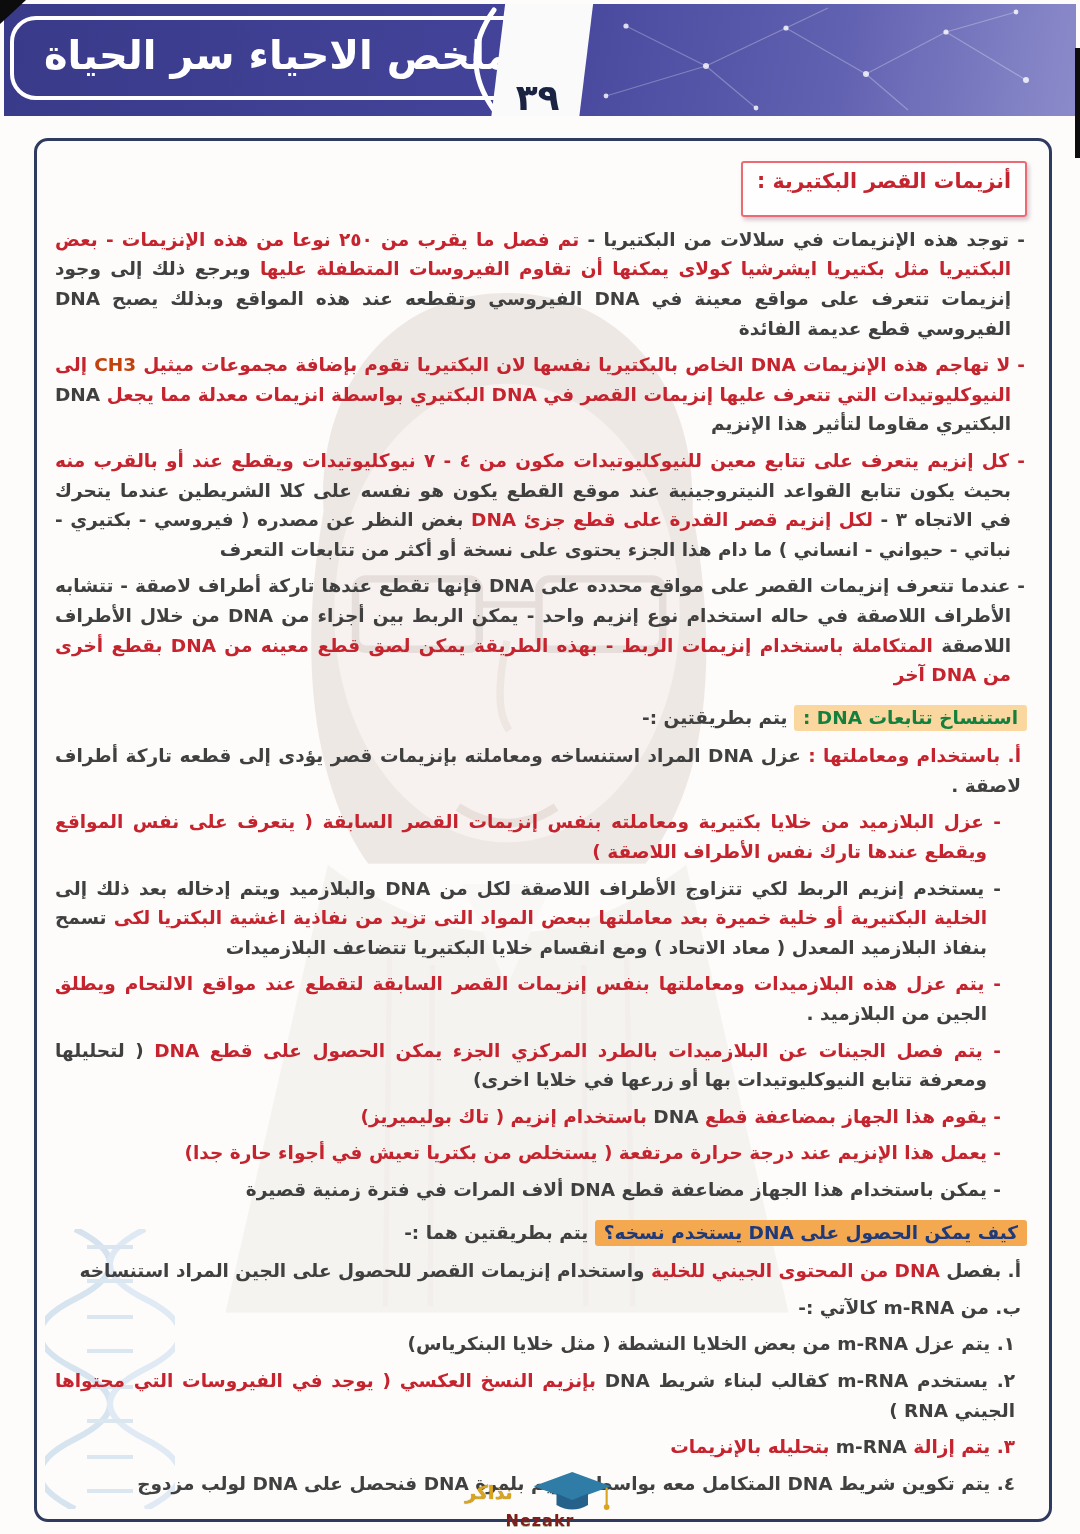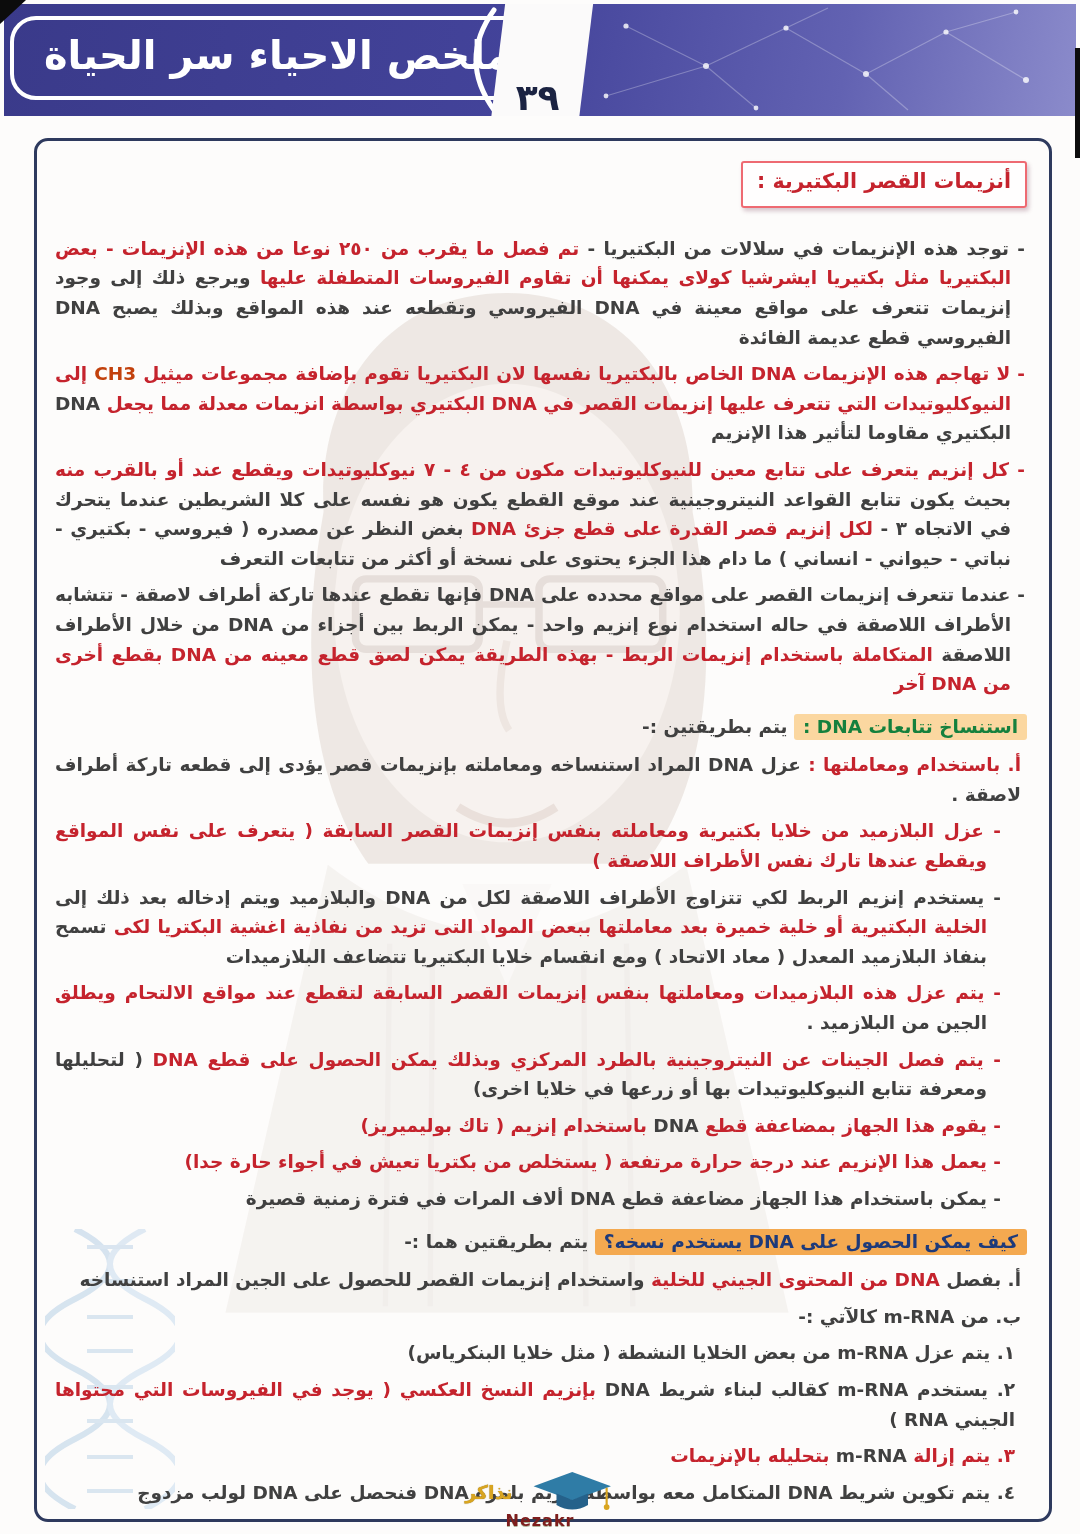--- a/index.html
+++ b/index.html
@@ -35,21 +35,21 @@
   .doc-body { position:relative; z-index:2; font-weight:700; font-size:18.5px; line-height:1.6; color:#24356e; }
 
   .blk { margin:0 0 7px; text-align:justify; }
   .blk.bullet   { padding-right:16px; text-indent:-14px; }
   .blk.bullet2  { padding-right:40px; text-indent:-14px; }
   .blk.lettered { padding-right:6px; }
   .blk.numbered { padding-right:12px; }
   .blk.section  { margin:13px 0 9px; }
 
   .blk.titlebox { width:max-content; max-width:96%; border:2.5px solid #ee6a72; border-radius:3px;
-    padding:2px 14px 8px; margin:0 0 26px; font-size:20.5px; color:#c5232d;
+    padding:2px 14px 17px; margin:0 0 8px; font-size:20.5px; color:#c5232d;
     box-shadow:2px 3px 4px rgba(110,50,80,.28); background:rgba(255,255,255,.75); text-align:left; }
 
   .seg.c-navy  { color:#404040; }
   .seg.c-red   { color:#c5232d; }
   .seg.c-black { color:#c2410c; }
   .seg.c-orangehl { color:#15803d; background:#fbd7a0; padding:2px 9px 3px; border-radius:3px;
     -webkit-box-decoration-break:clone; box-decoration-break:clone; }
   .seg.c-navyhl { color:#1e3a7a; background:#f4a950; padding:2px 9px 3px; border-radius:3px;
     -webkit-box-decoration-break:clone; box-decoration-break:clone; }
 
@@ -145,21 +145,21 @@
         <div class="blk titlebox"><span class="seg c-red">أنزيمات القصر البكتيرية :</span></div>
         <div class="blk bullet"><span class="seg c-navy">- توجد هذه الإنزيمات في سلالات من البكتيريا - </span><span class="seg c-red">تم فصل ما يقرب من ٢٥٠ نوعا من هذه الإنزيمات - بعض البكتيريا مثل بكتيريا ايشرشيا كولاى يمكنها أن تقاوم الفيروسات المتطفلة عليها </span><span class="seg c-navy">ويرجع ذلك إلى وجود إنزيمات تتعرف على مواقع معينة في DNA الفيروسي وتقطعه عند هذه المواقع وبذلك يصبح DNA الفيروسي قطع عديمة الفائدة</span></div>
         <div class="blk bullet"><span class="seg c-red">- لا تهاجم هذه الإنزيمات DNA الخاص بالبكتيريا نفسها لان البكتيريا تقوم بإضافة مجموعات ميثيل </span><span class="seg c-black">CH3 </span><span class="seg c-red">إلى النيوكليوتيدات التي تتعرف عليها إنزيمات القصر في DNA البكتيري بواسطة انزيمات معدلة مما يجعل </span><span class="seg c-navy">DNA البكتيري مقاوما لتأثير هذا الإنزيم</span></div>
         <div class="blk bullet"><span class="seg c-red">- كل إنزيم يتعرف على تتابع معين للنيوكليوتيدات مكون من ٤ - ٧ نيوكليوتيدات ويقطع عند أو بالقرب منه </span><span class="seg c-navy">بحيث يكون تتابع القواعد النيتروجينية عند موقع القطع يكون هو نفسه على كلا الشريطين عندما يتحرك في الاتجاه ٣ - </span><span class="seg c-red">لكل إنزيم قصر القدرة على قطع جزئ DNA </span><span class="seg c-navy">بغض النظر عن مصدره ( فيروسي - بكتيري - نباتي - حيواني - انساني )   ما دام هذا الجزء يحتوى على نسخة أو أكثر من تتابعات التعرف</span></div>
         <div class="blk bullet"><span class="seg c-navy">- عندما تتعرف إنزيمات القصر على مواقع محدده على DNA فإنها تقطع عندها تاركة أطراف لاصقة - تتشابه الأطراف اللاصقة في حاله استخدام نوع إنزيم واحد - يمكن الربط بين أجزاء من DNA من خلال الأطراف اللاصقة </span><span class="seg c-red">المتكاملة باستخدام إنزيمات الربط - بهذه الطريقة يمكن لصق قطع معينه من DNA بقطع أخرى من DNA آخر</span></div>
         <div class="blk section"><span class="seg c-orangehl">استنساخ تتابعات DNA :</span><span class="seg c-navy">  يتم بطريقتين :-</span></div>
         <div class="blk lettered"><span class="seg c-red">أ. باستخدام ومعاملتها : </span><span class="seg c-navy">عزل DNA المراد استنساخه ومعاملته بإنزيمات قصر يؤدى إلى قطعه تاركة أطراف لاصقة .</span></div>
         <div class="blk bullet2"><span class="seg c-red">- عزل البلازميد من خلايا بكتيرية ومعاملته بنفس إنزيمات القصر السابقة ( يتعرف على نفس المواقع ويقطع عندها تارك نفس الأطراف اللاصقة )</span></div>
         <div class="blk bullet2"><span class="seg c-navy">- يستخدم إنزيم الربط لكي تتزاوج الأطراف اللاصقة لكل من DNA والبلازميد ويتم إدخاله بعد ذلك إلى </span><span class="seg c-red">الخلية البكتيرية أو خلية خميرة بعد معاملتها ببعض المواد التى تزيد من نفاذية اغشية البكتريا لكى </span><span class="seg c-navy">تسمح بنفاذ البلازميد المعدل ( معاد الاتحاد ) ومع انقسام خلايا البكتيريا تتضاعف البلازميدات</span></div>
         <div class="blk bullet2"><span class="seg c-red">- يتم عزل هذه البلازميدات ومعاملتها بنفس إنزيمات القصر السابقة لتقطع عند مواقع الالتحام ويطلق </span><span class="seg c-navy">الجين من البلازميد .</span></div>
-        <div class="blk bullet2"><span class="seg c-red">- يتم فصل الجينات عن النيتروجينية بالطرد المركزي وبذلك يمكن الحصول على قطع DNA </span><span class="seg c-navy">( لتحليلها ومعرفة تتابع النيوكليوتيدات بها أو زرعها في خلايا اخرى)</span></div>
+        <div class="blk bullet2"><span class="seg c-red">- يتم فصل الجينات عن البلازميدات بالطرد المركزي الجزء يمكن الحصول على قطع DNA </span><span class="seg c-navy">( لتحليلها ومعرفة تتابع النيوكليوتيدات بها أو زرعها في خلايا اخرى)</span></div>
         <div class="blk bullet2"><span class="seg c-red">- يقوم هذا الجهاز بمضاعفة قطع </span><span class="seg c-navy">DNA </span><span class="seg c-red">باستخدام إنزيم ( تاك بوليميريز)</span></div>
         <div class="blk bullet2"><span class="seg c-red">- يعمل هذا الإنزيم عند درجة حرارة مرتفعة ( يستخلص من بكتريا تعيش في أجواء حارة جدا)</span></div>
         <div class="blk bullet2"><span class="seg c-navy">- يمكن باستخدام هذا الجهاز مضاعفة قطع DNA ألاف المرات في فترة زمنية قصيرة</span></div>
         <div class="blk section"><span class="seg c-navyhl">كيف يمكن الحصول على DNA يستخدم نسخه؟</span><span class="seg c-navy">  يتم بطريقتين هما :-</span></div>
         <div class="blk lettered"><span class="seg c-navy">أ. بفصل </span><span class="seg c-red">DNA من المحتوى الجيني للخلية </span><span class="seg c-navy">واستخدام إنزيمات القصر للحصول على الجين المراد استنساخه</span></div>
         <div class="blk lettered"><span class="seg c-navy">ب. من m-RNA كالآتي :-</span></div>
         <div class="blk numbered"><span class="seg c-navy">١. يتم عزل m-RNA من بعض الخلايا النشطة ( مثل خلايا البنكرياس)</span></div>
         <div class="blk numbered"><span class="seg c-navy">٢. يستخدم m-RNA كقالب لبناء شريط DNA </span><span class="seg c-red">بإنزيم النسخ العكسي ( يوجد في الفيروسات التي محتواها </span><span class="seg c-navy">الجيني RNA )</span></div>
         <div class="blk numbered"><span class="seg c-red">٣. يتم إزالة </span><span class="seg c-navy">m-RNA </span><span class="seg c-red">بتحليله بالإنزيمات</span></div>
         <div class="blk numbered"><span class="seg c-navy">٤. يتم تكوين شريط DNA المتكامل معه بواسطة إنزيم بلمرة DNA  فنحصل على DNA لولب مزدوج</span></div>

